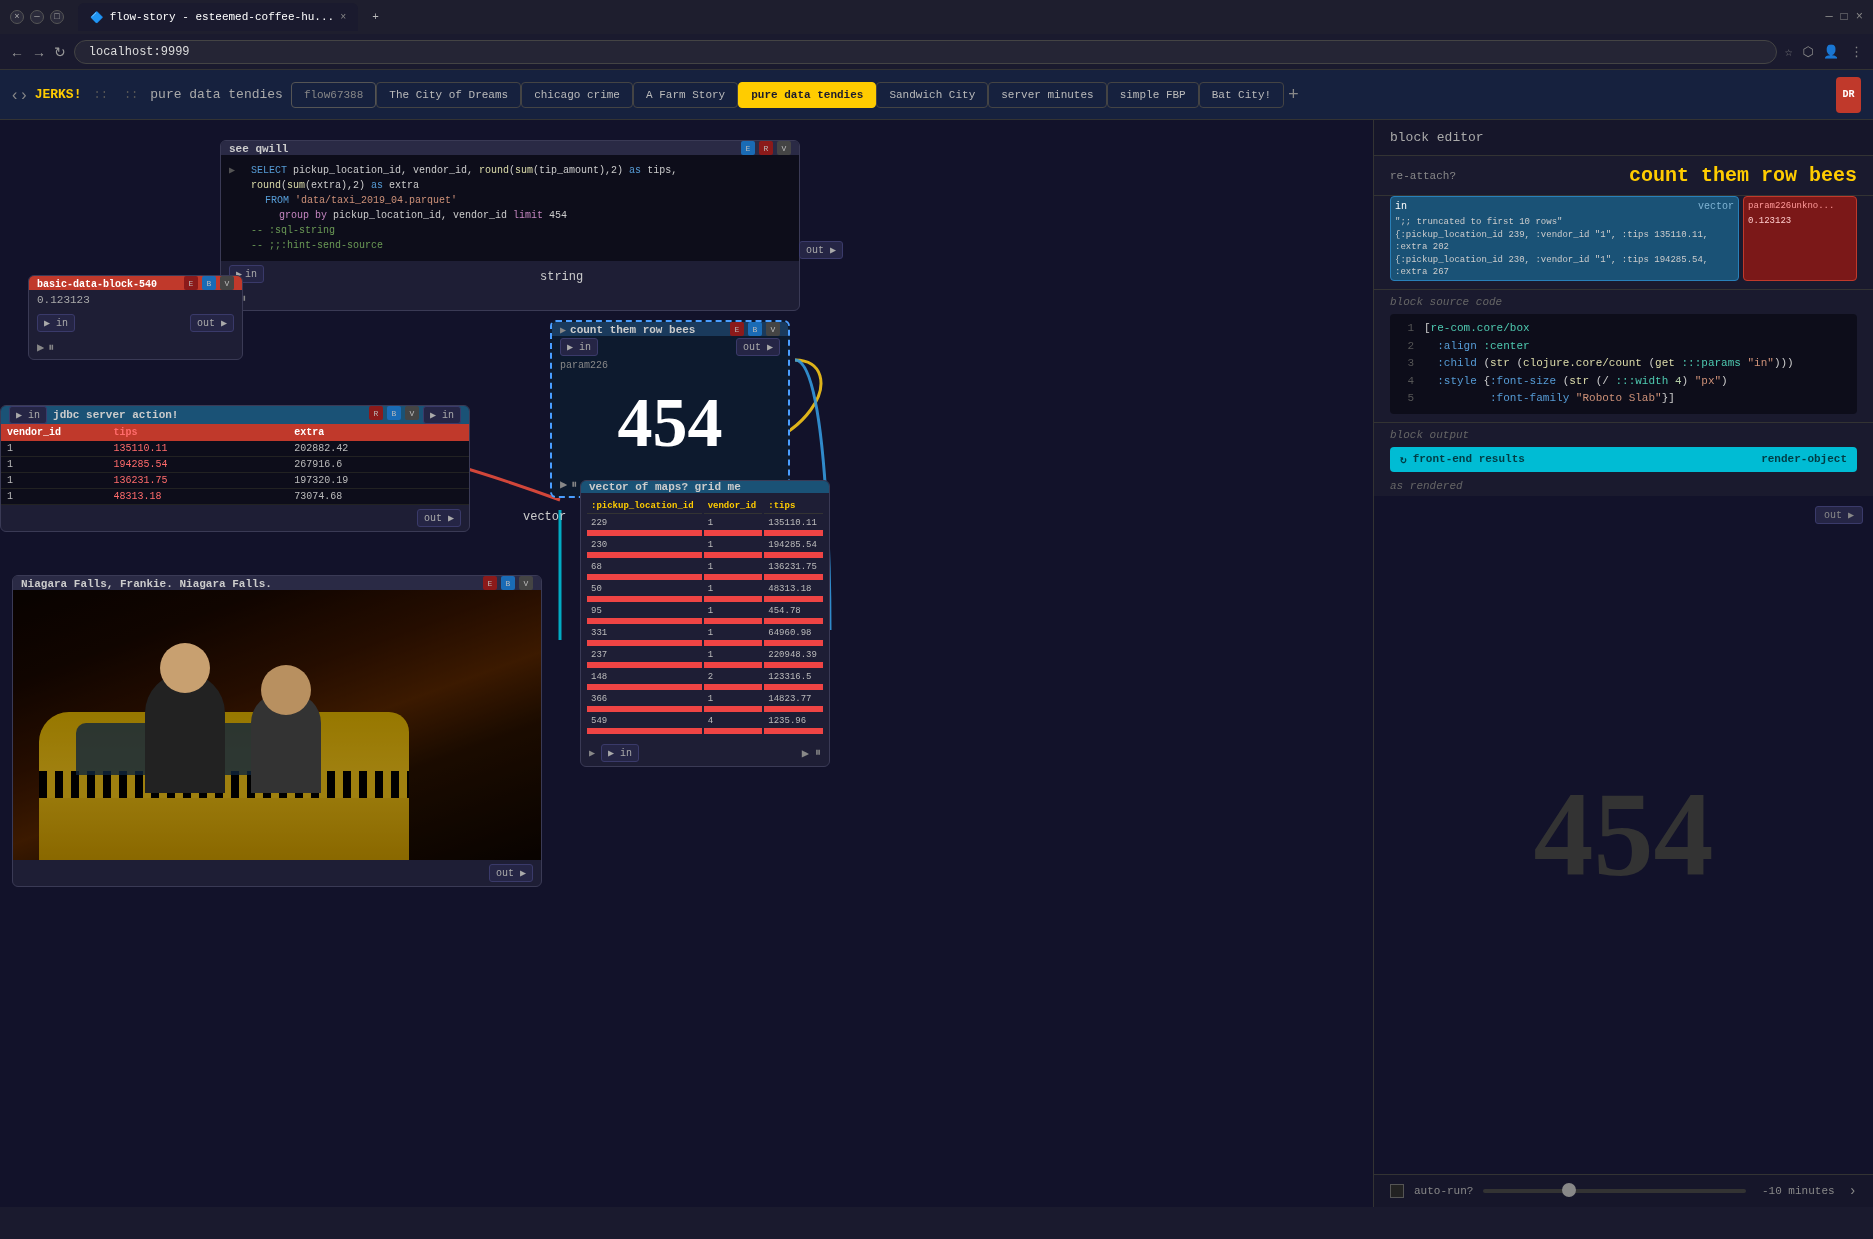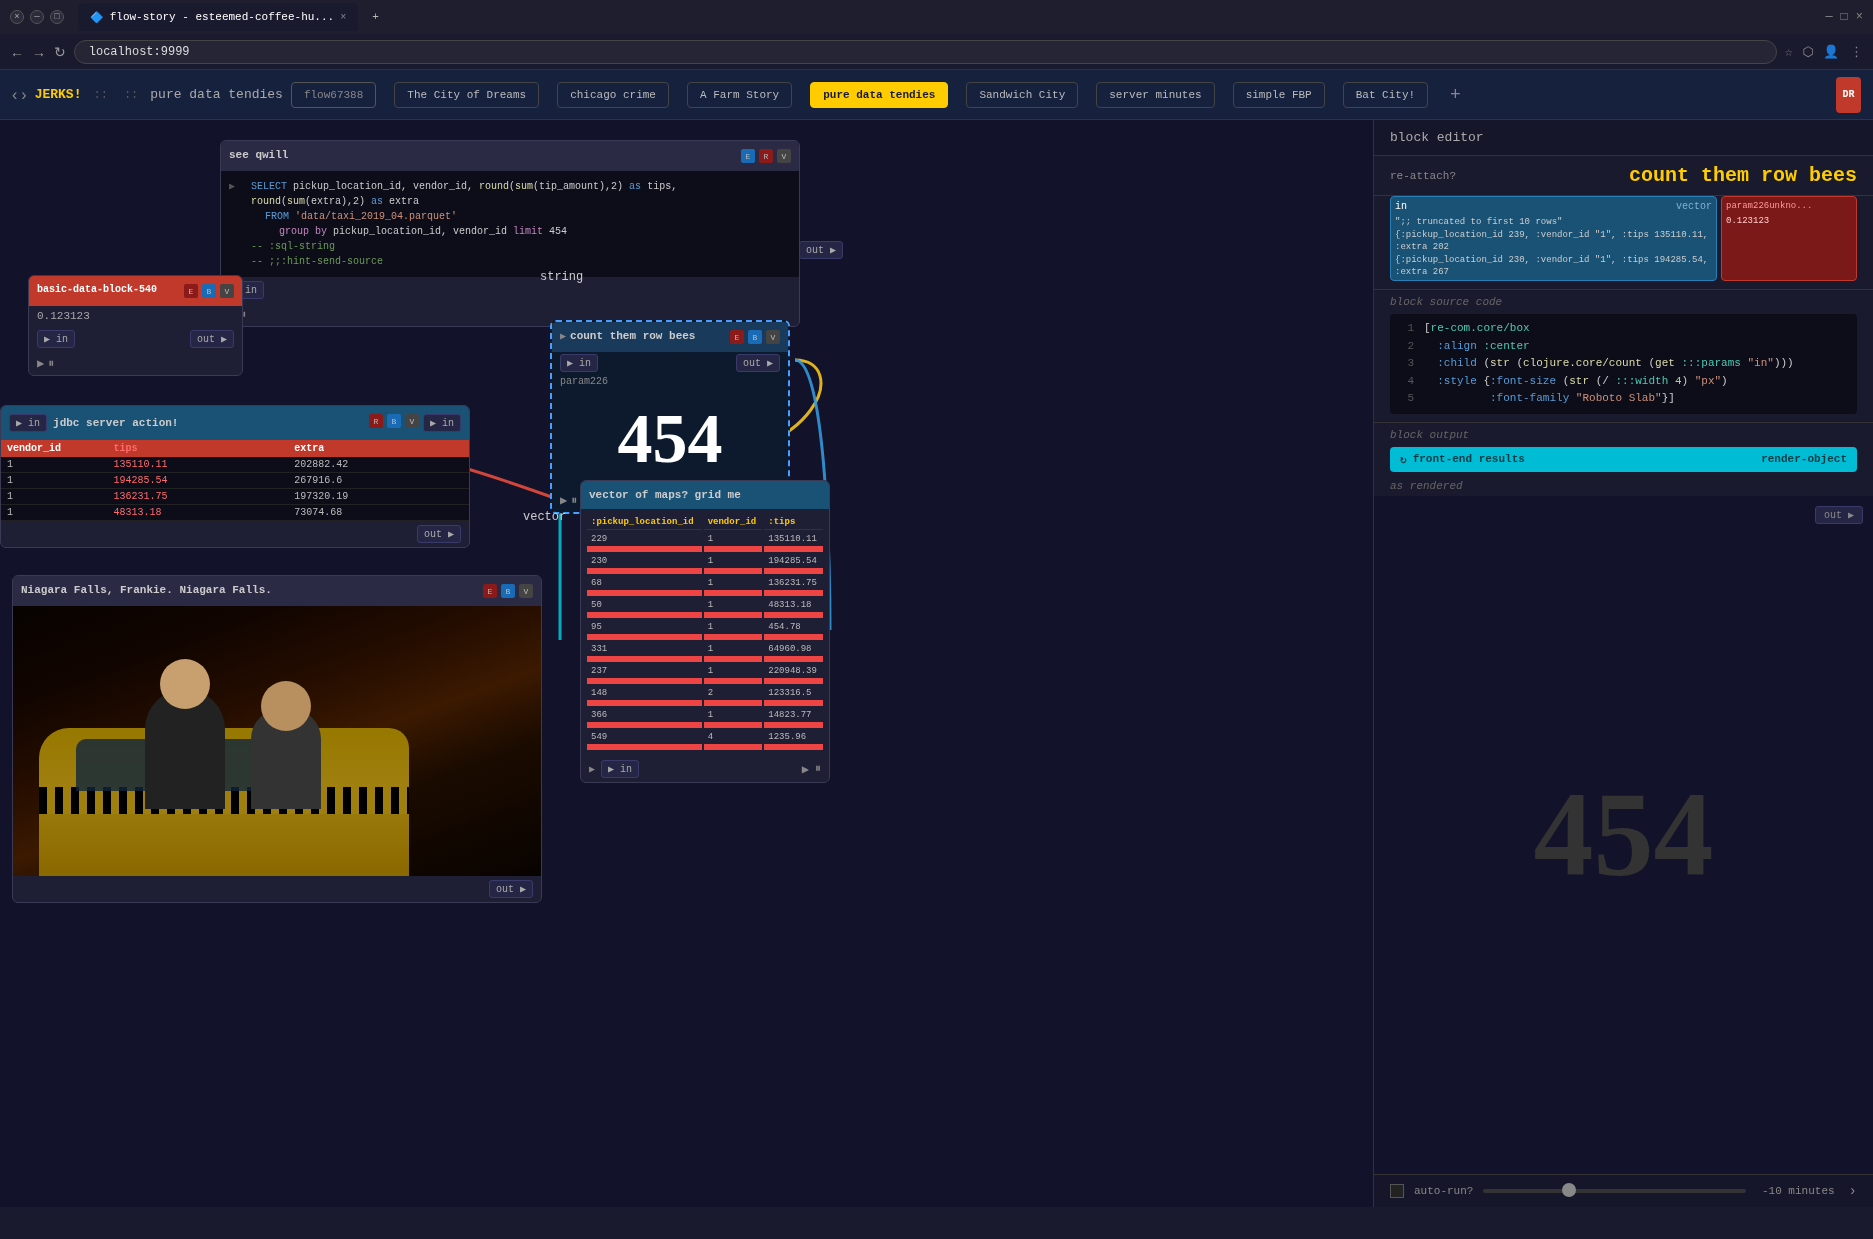--- a/index.html
+++ b/index.html
@@ -110,21 +110,21 @@
     .app-brand {
       font-weight: bold;
       color: #ffcc00;
       font-size: 13px;
       white-space: nowrap;
     }
     .app-sep { color: #555; margin: 0 4px; }
     .app-subtitle { color: #aaa; font-size: 13px; white-space: nowrap; }
     .nav-tabs {
       display: flex;
-      gap: 18px;
+      gap: 0;
       align-items: center;
       flex: 1;
       overflow: hidden;
     }
     .nav-tab {
       padding: 6px 12px;
       border: 1px solid #444;
       border-radius: 4px;
       color: #bbb;
       font-size: 11px;
@@ -176,23 +176,23 @@
     .block {
       position: absolute;
       background: #1e1e35;
       border: 1px solid #3a3a55;
       border-radius: 6px;
       font-size: 11px;
     }
     .block-header {
       background: #2a2a45;
       border-radius: 5px 5px 0 0;
-      padding: 8px 8px;
-      display: flex;
-      align-items: flex-start;
+      padding: 0 8px;
+      display: flex;
+      align-items: flex-end;
       justify-content: space-between;
       font-size: 11px;
     }
     .block-title { color: #ccc; font-weight: bold; }
     .block-icons { display: flex; gap: 4px; }
     .block-icon-sm {
       width: 14px; height: 14px;
       border-radius: 2px;
       background: #444;
       display: flex; align-items: center; justify-content: center;
@@ -394,21 +394,21 @@
     .input-type { color: #7fb3d3; font-size: 10px; }
     .input-content {
       font-size: 9px;
       color: #ccc;
       line-height: 1.4;
       font-family: 'Courier New', monospace;
       max-height: 60px;
       overflow: hidden;
     }
     .input-box-red {
-      width: 136px;
+      width: 114px;
       background: #7b1818;
       border: 1px solid #c0392b;
       border-radius: 4px;
       padding: 4px;
     }
     .input-box-red .input-label { color: #ff9999; }
     .input-box-red .input-content { color: #ffcccc; }
 
     .block-source-header {
       padding: 6px 16px;

